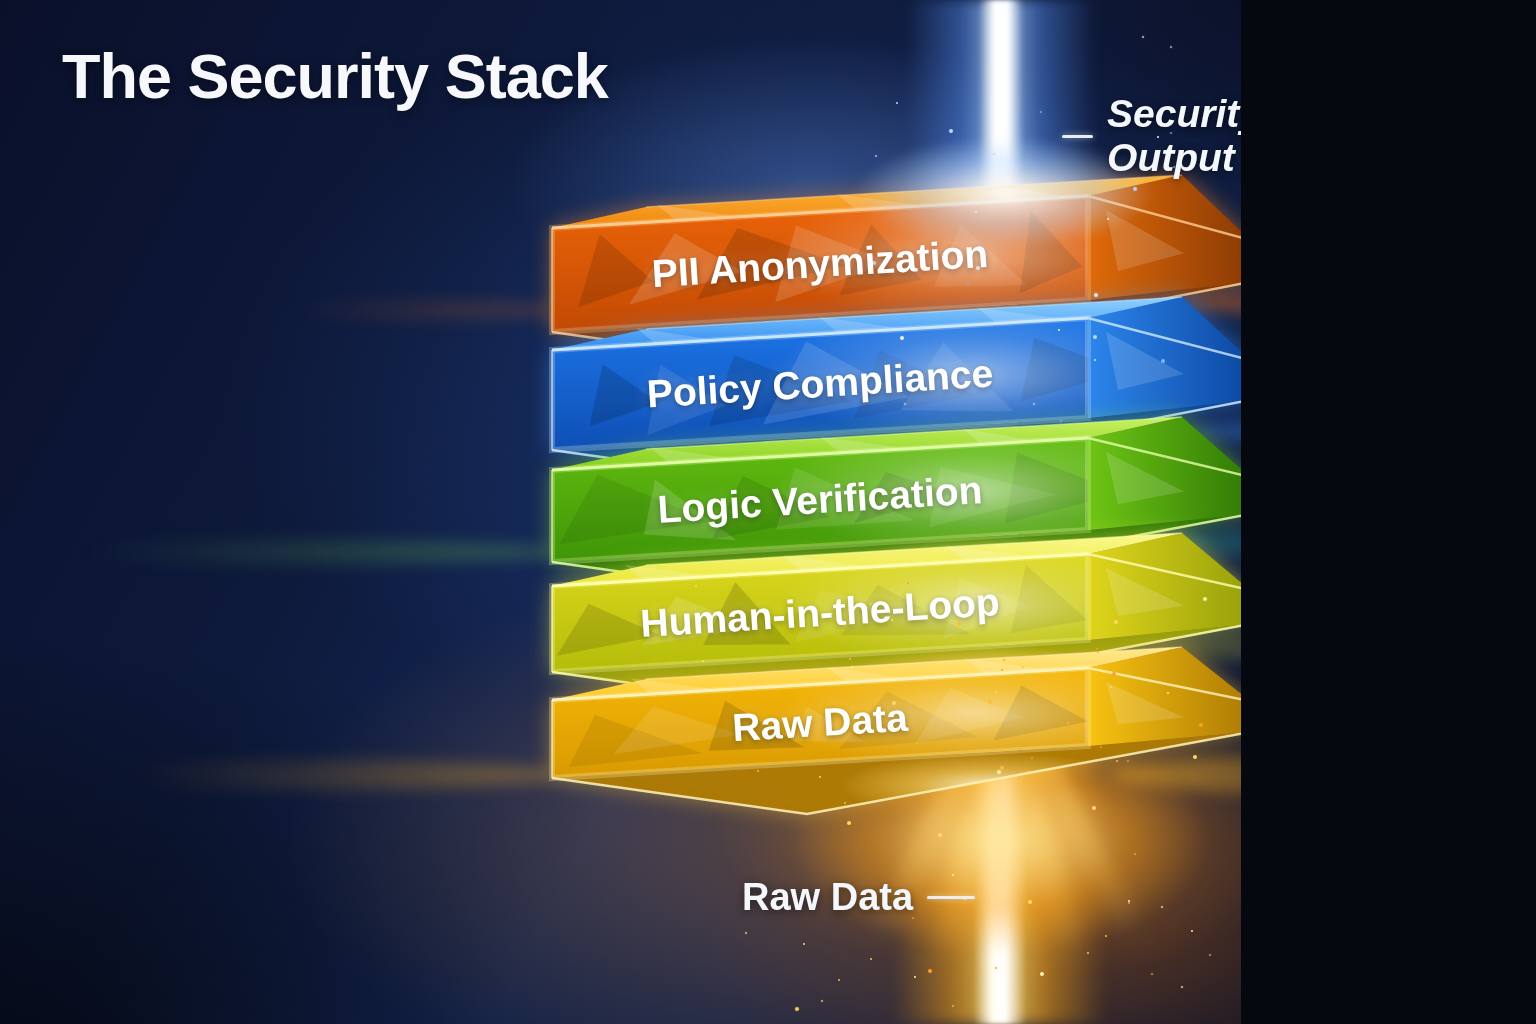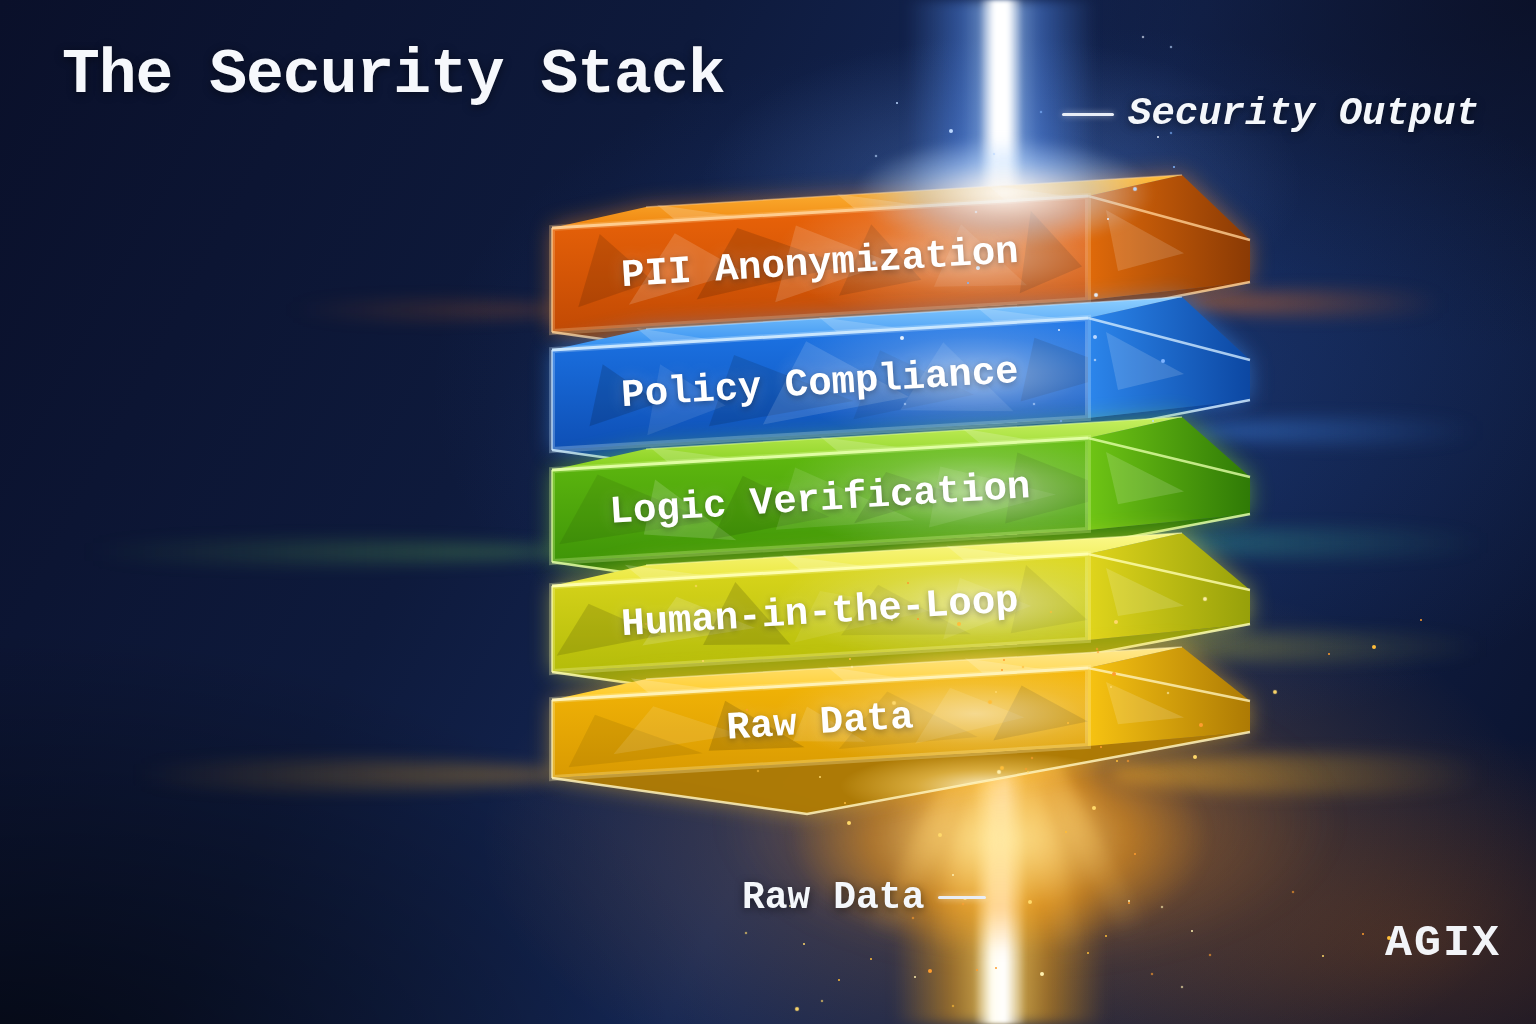--- a/index.html
+++ b/index.html
@@ -1,18 +1,18 @@
 <!DOCTYPE html>
 <html><head>
 <meta charset="utf-8">
 <style>
   html,body{margin:0;padding:0;background:#06080f;}
   .canvas{
-    position:relative;width:1536px;height:1024px;overflow:hidden;
-    font-family:Liberation Mono, monospace;color:#fff;
+    position:relative;width:1241px;height:1024px;overflow:hidden;
+    font-family:Liberation Sans, sans-serif;color:#fff;
   }
   .bg{
     position:absolute;inset:0;z-index:0;
     background:
       radial-gradient(430px 210px at 65.2% 18%, rgba(120,170,255,.28), transparent 70%),
       radial-gradient(900px 520px at 69% 38%, rgba(45,95,185,.30), transparent 70%),
       radial-gradient(820px 430px at 66% 82%, rgba(255,150,35,.30), transparent 65%),
       radial-gradient(620px 300px at 92% 92%, rgba(150,75,15,.35), transparent 70%),
       radial-gradient(1200px 700px at 0% 104%, rgba(0,0,0,.62), transparent 62%),
       radial-gradient(900px 500px at 100% 0%, rgba(10,14,34,.8), transparent 70%),

